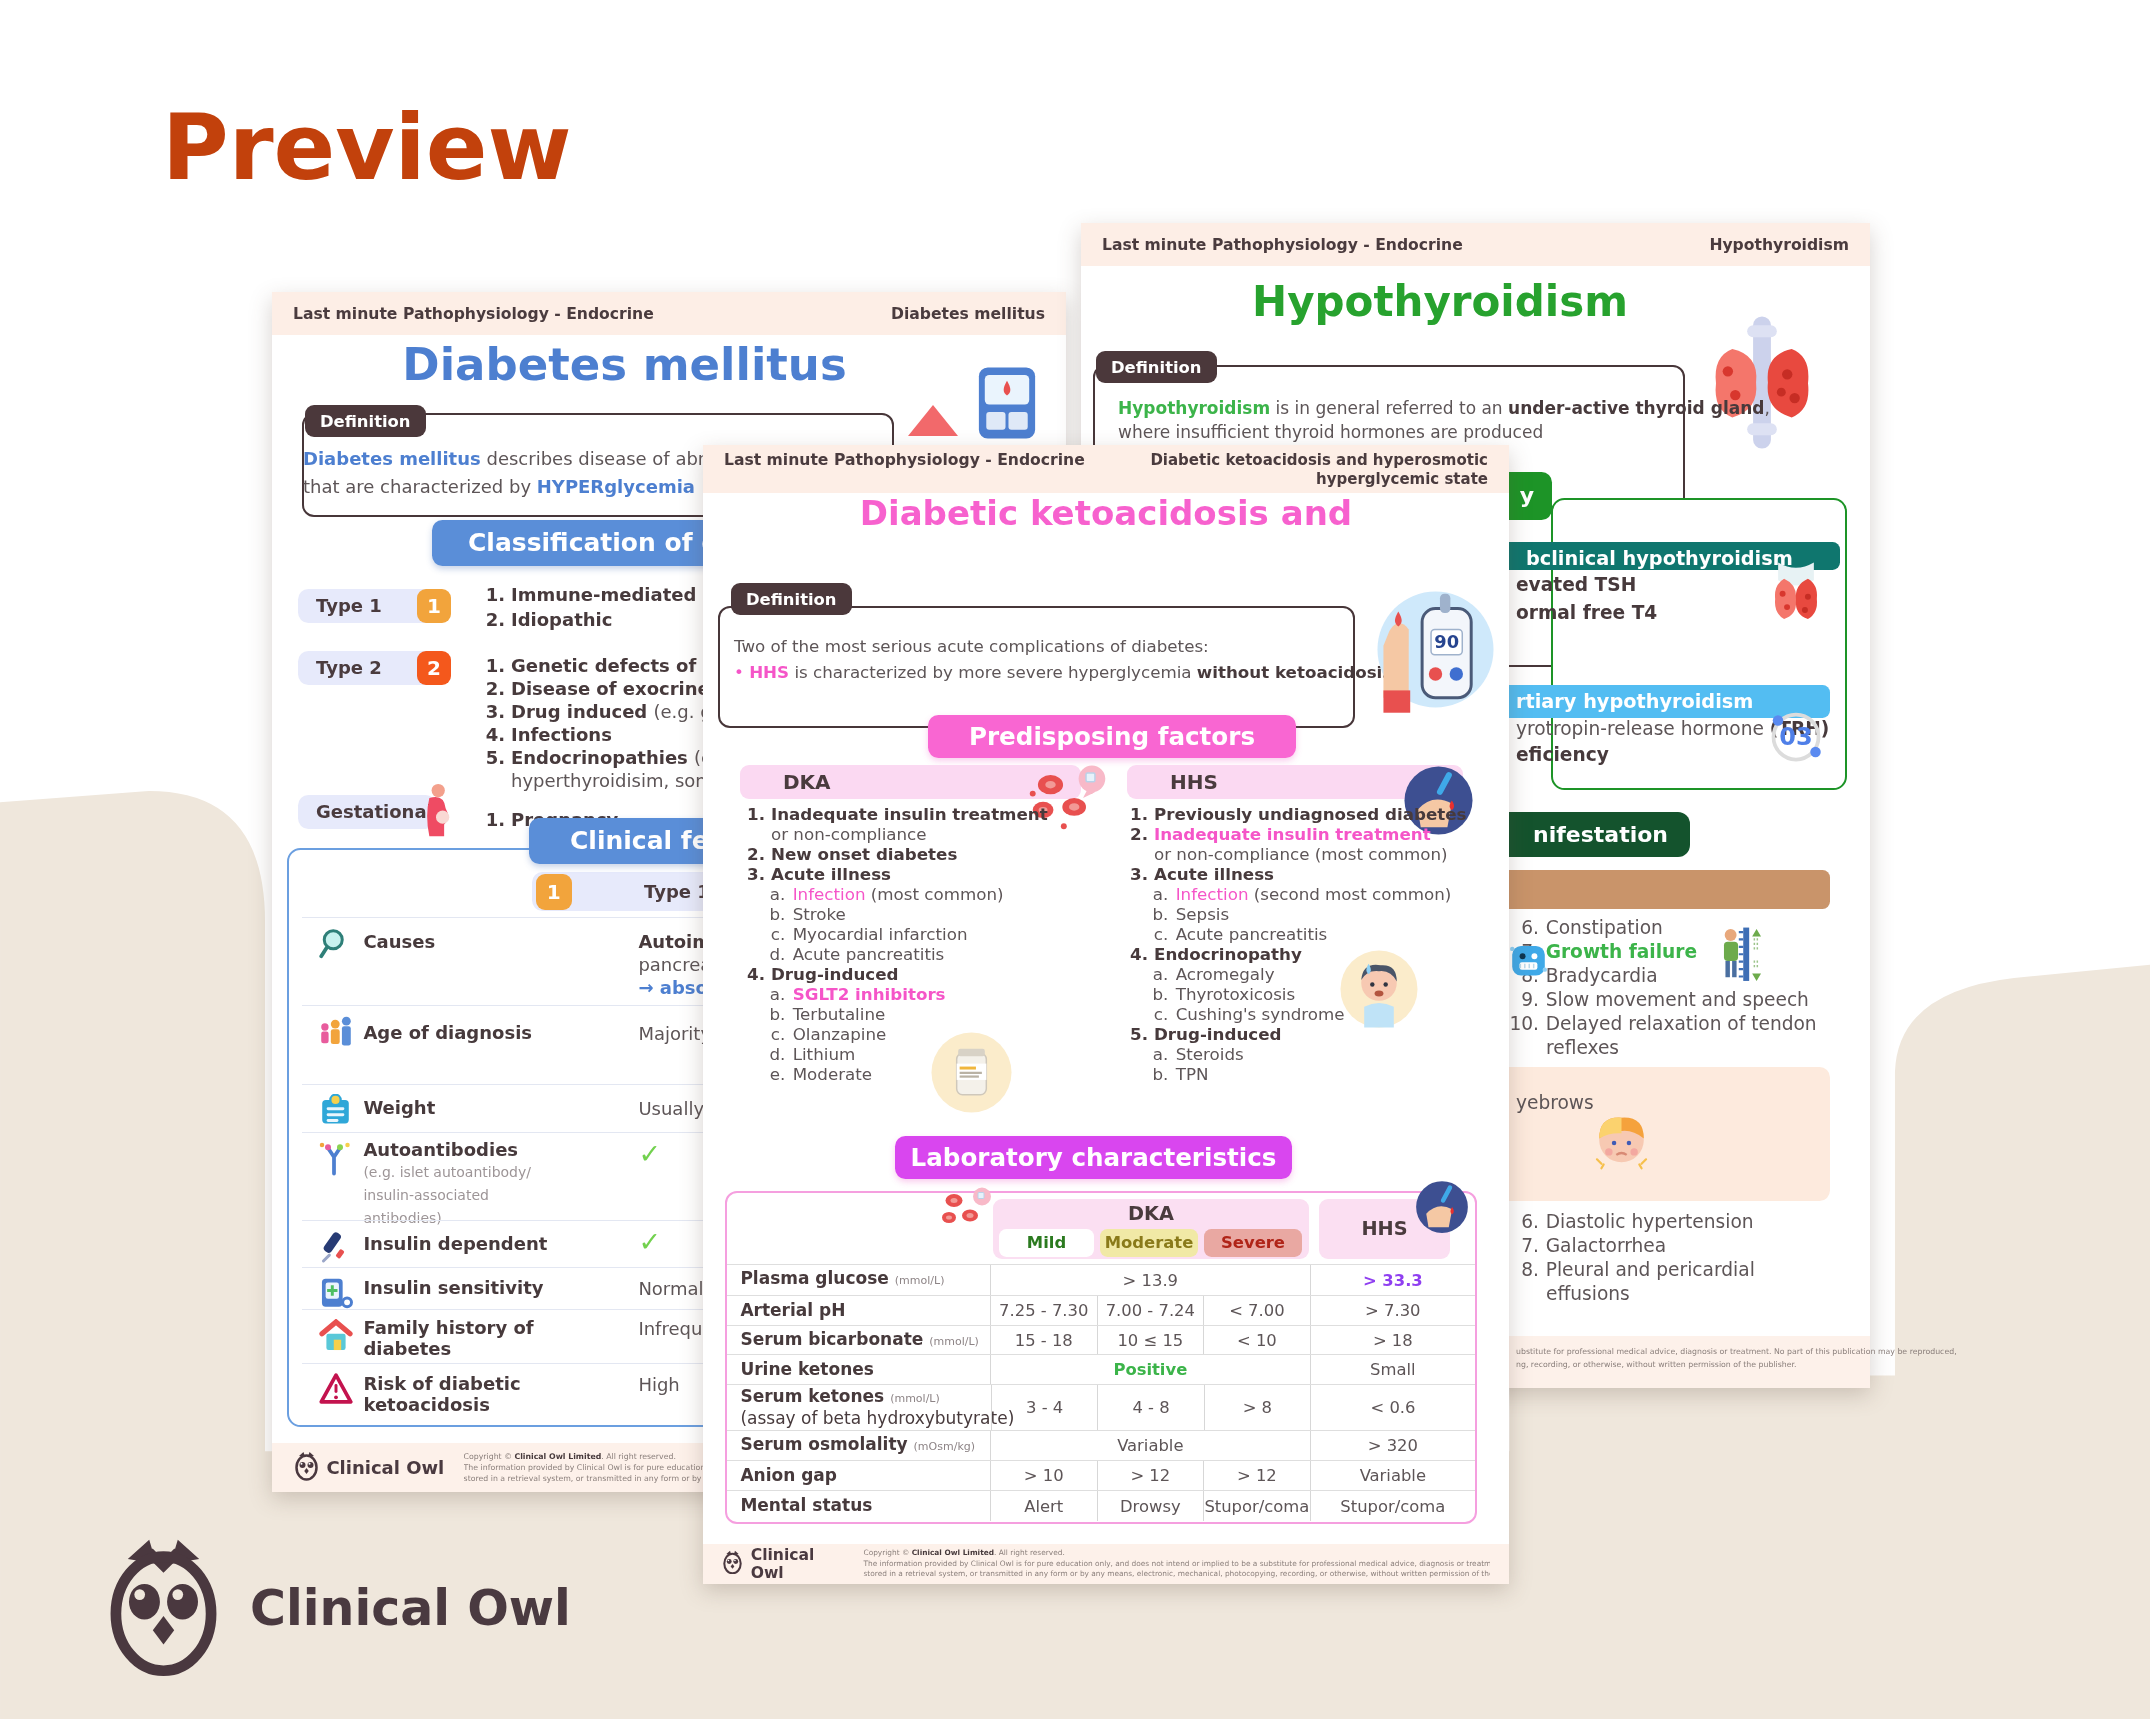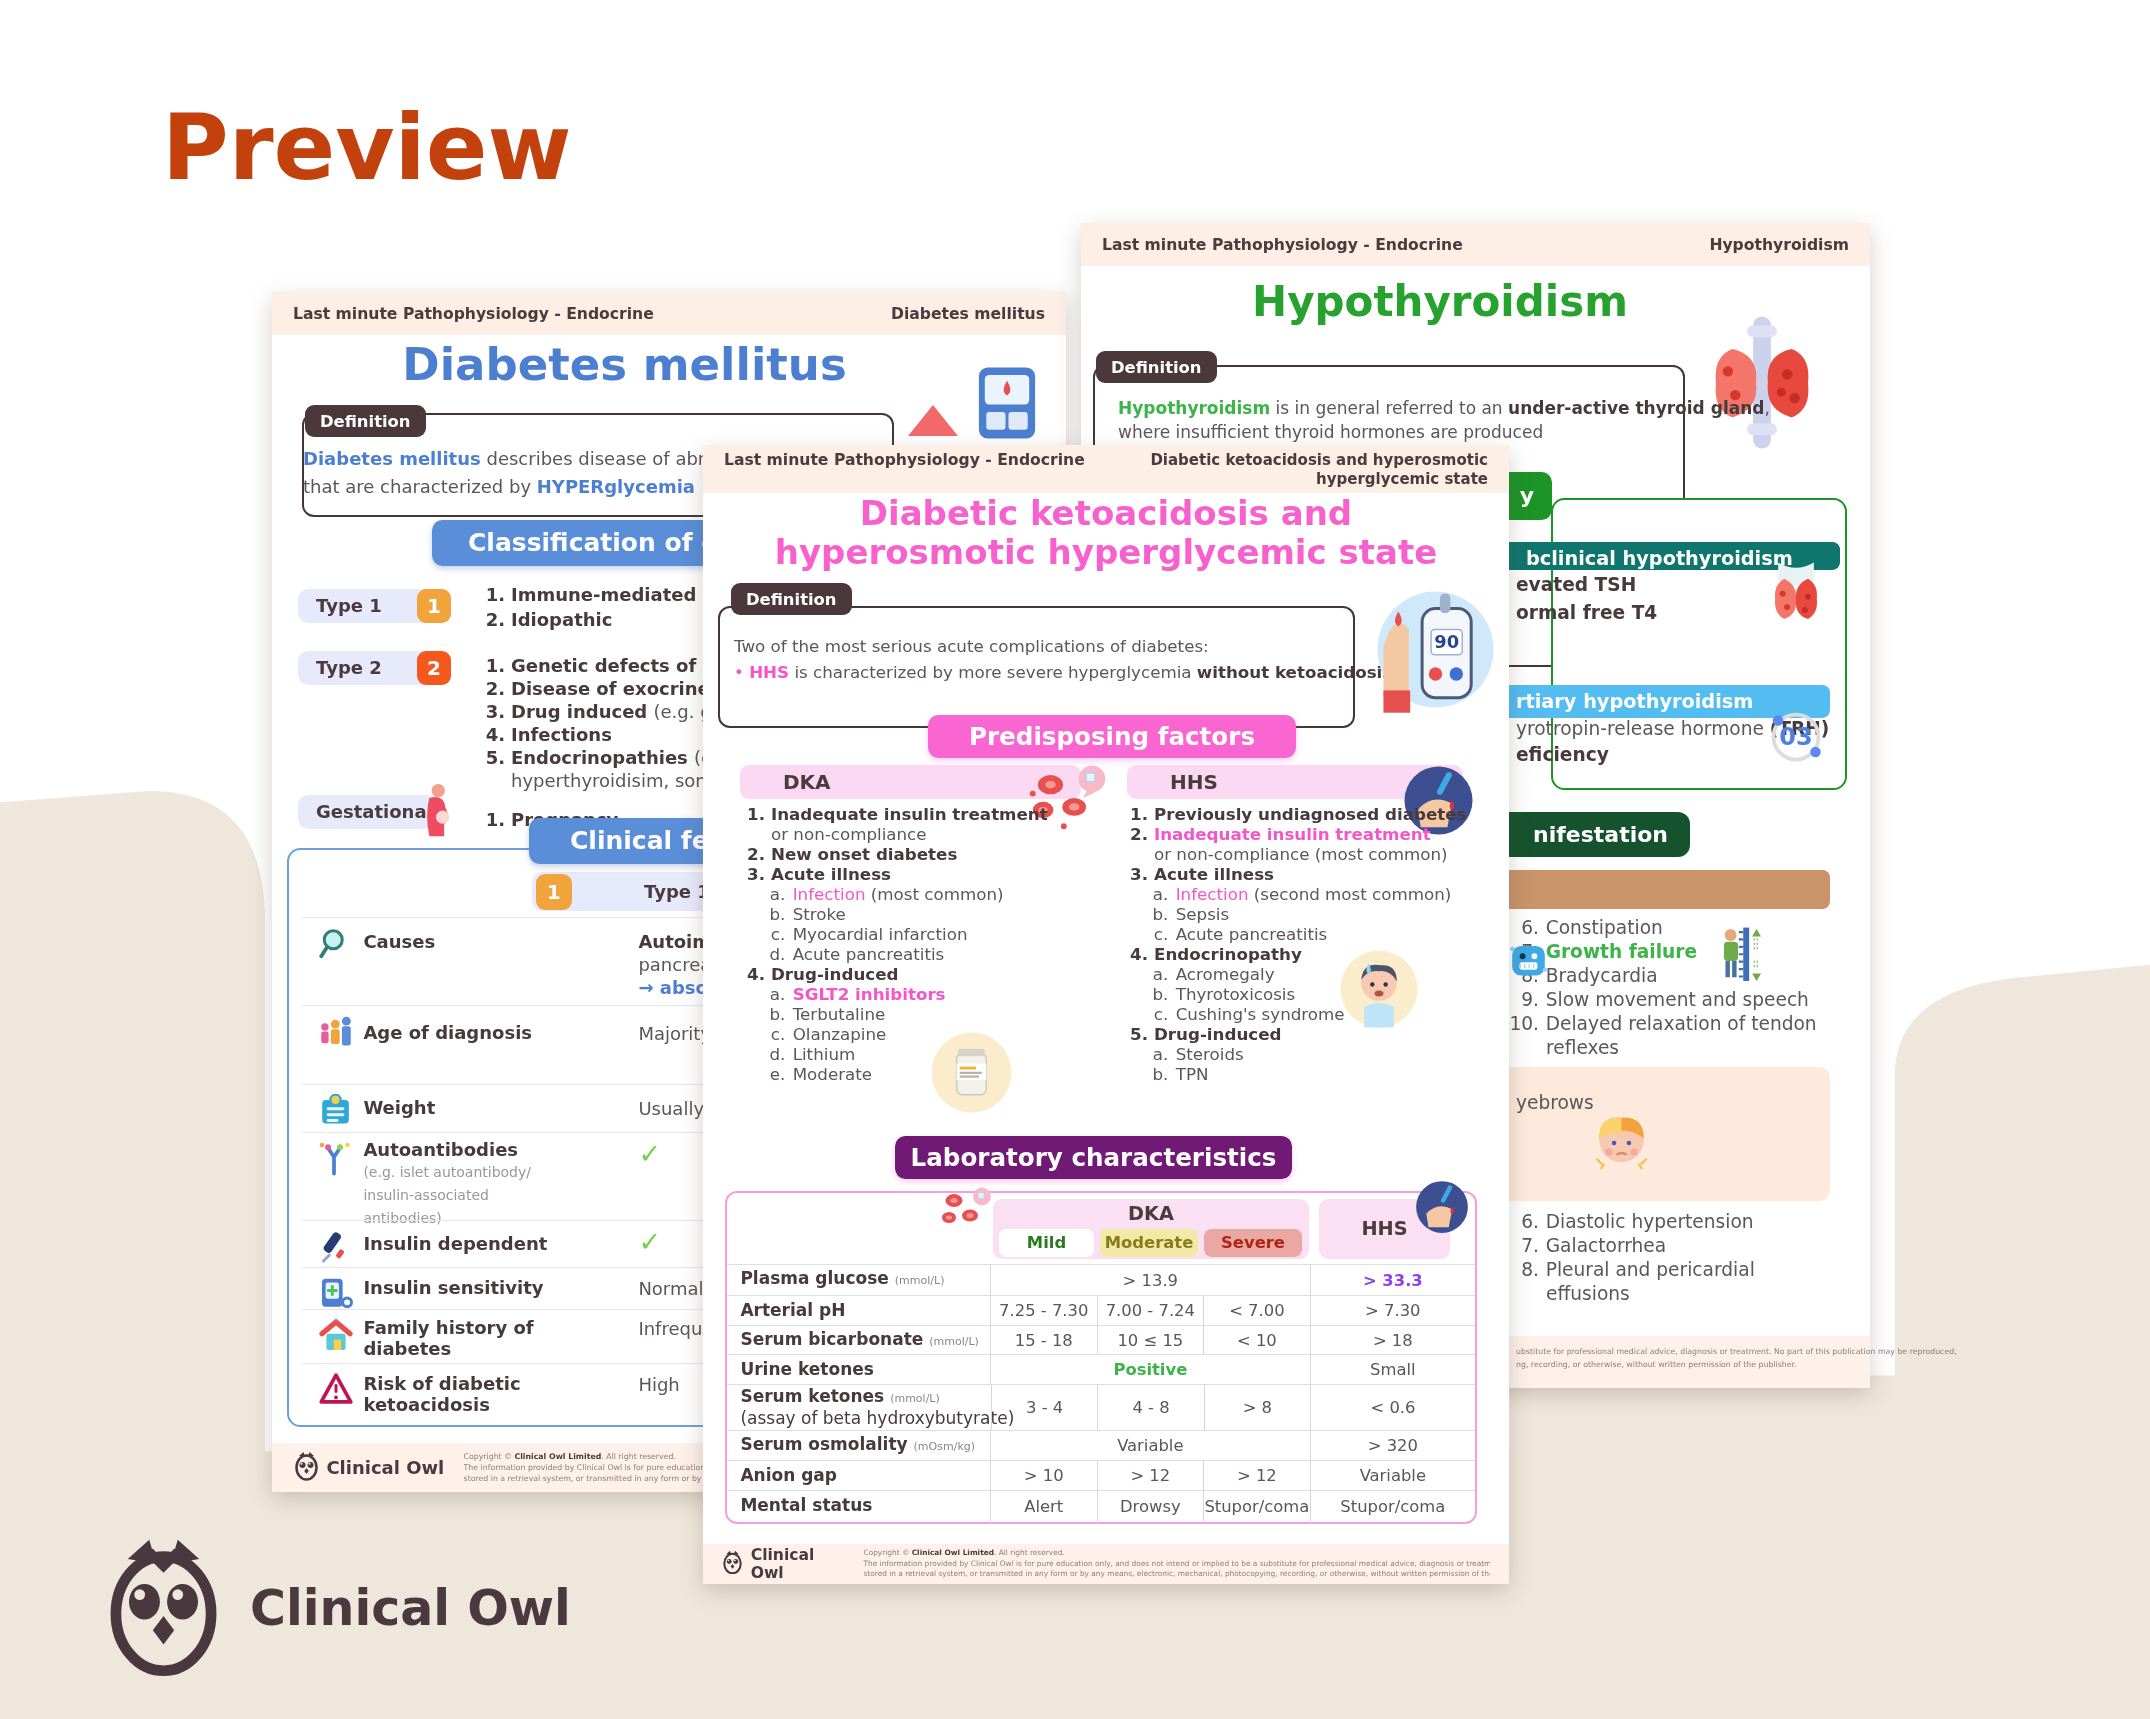--- a/index.html
+++ b/index.html
@@ -142,21 +142,21 @@
   #dka-colpill-dka{left:37px;width:341px;}
   #dka-colpill-hhs{left:424px;width:336px;}
   #dka-cells-icon{position:absolute;left:325px;top:319px;}
   #dka-hhs-icon{position:absolute;left:700px;top:320px;}
   .dkalist{position:absolute;top:359px;font-size:16.7px;color:#5d5557;}
   .dkalist .ln{line-height:20px;}
   #dka-list-dka{left:41px;}
   #dka-list-hhs{left:424px;}
   #dka-pillbottle{position:absolute;left:227px;top:586px;}
   #dka-sweat{position:absolute;left:636px;top:504px;}
-  #dka-labhdr{left:192px;top:691px;width:397px;height:43px;background:#701a75;font-size:24.6px;
+  #dka-labhdr{left:192px;top:691px;width:397px;height:43px;background:#d946ef;font-size:24.6px;
               text-align:center;line-height:43px;box-shadow:0 3px 6px rgba(240,90,200,.3);}
   #labtable{position:absolute;left:22px;top:746px;width:752px;height:333px;
             border:2.2px solid #f59fdf;border-radius:12px;background:#fff;box-sizing:border-box;}
   #lab-dka-block{position:absolute;left:266px;top:6px;width:316px;height:60px;background:#fbdff2;border-radius:9px;}
   #lab-dka-block .t{position:absolute;left:0;right:0;top:3px;text-align:center;font-weight:700;font-size:19.3px;color:#4a3b3e;}
   #lab-hhs-block{position:absolute;left:592px;top:6px;width:131px;height:60px;background:#fbdff2;border-radius:9px;
                  text-align:center;font-weight:700;font-size:19.3px;color:#4a3b3e;line-height:60px;}
   .sevpill{position:absolute;top:30px;height:28px;border-radius:7.4px;text-align:center;
            font-weight:700;font-size:16.4px;line-height:28px;}
   #sev-mild{left:6px;width:95px;background:#ffffff;color:#2b7a1f;}
@@ -545,21 +545,20 @@
   <section class="card" id="card-dka">
     <div class="hdr">
       <span>Last minute Pathophysiology - Endocrine</span>
       <span id="dka-hdr-right">
         <div>Diabetic ketoacidosis and hyperosmotic</div>
         <div>hyperglycemic state</div>
       </span>
     </div>
     <div id="dka-title">
       <div>Diabetic ketoacidosis and</div>
-      <div>hyperosmotic hyperglycemic state</div>
     </div>
     <div class="deflabel" id="dka-deflabel">Definition</div>
     <div class="defbox" id="dka-defbox"></div>
     <div id="dka-def">
         <div class="ln"><span>Two of the most serious acute complications of diabetes:</span></div>
         <div class="ln"><span class="pink">•  </span><span class="pinkb">HHS</span><span> is characterized by more severe hyperglycemia </span><span class="b">without ketoacidosis</span></div>
       </div>
     <span class="icon" id="dka-meterhand">
       <svg width="119" height="127" viewBox="0 0 160 170">
         <circle cx="80" cy="85" r="78" fill="#cfe9fb"></circle>

